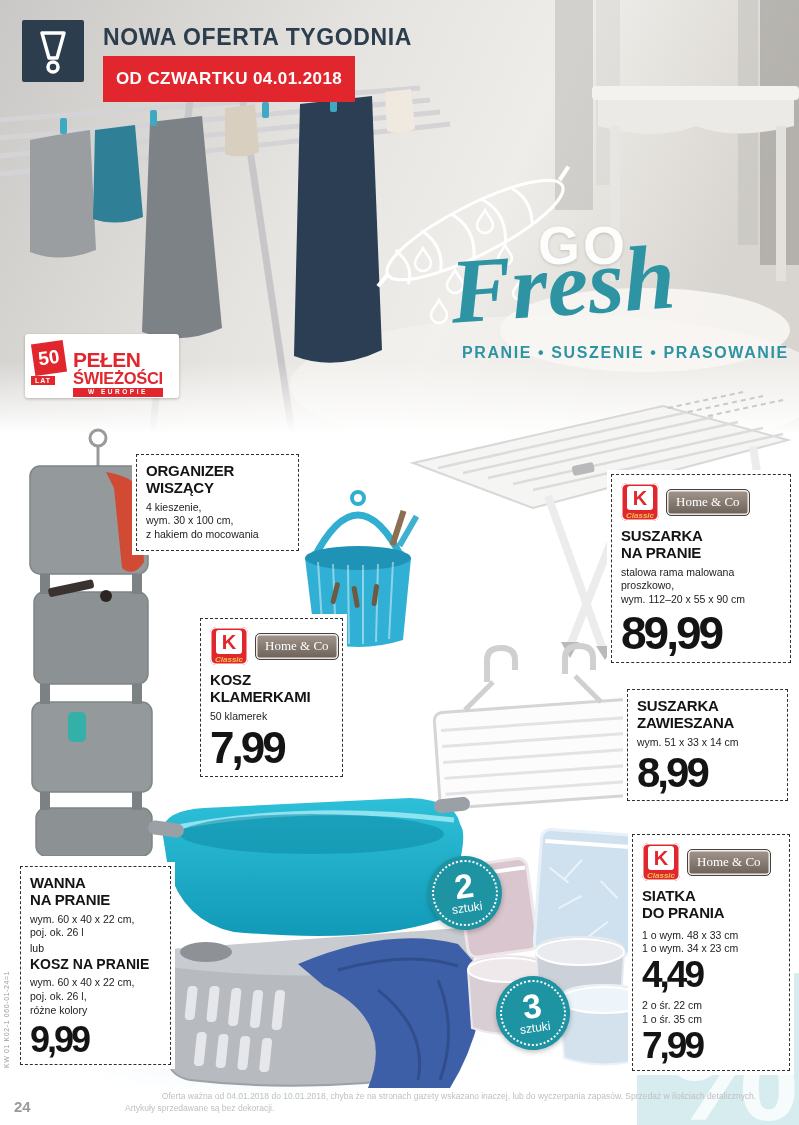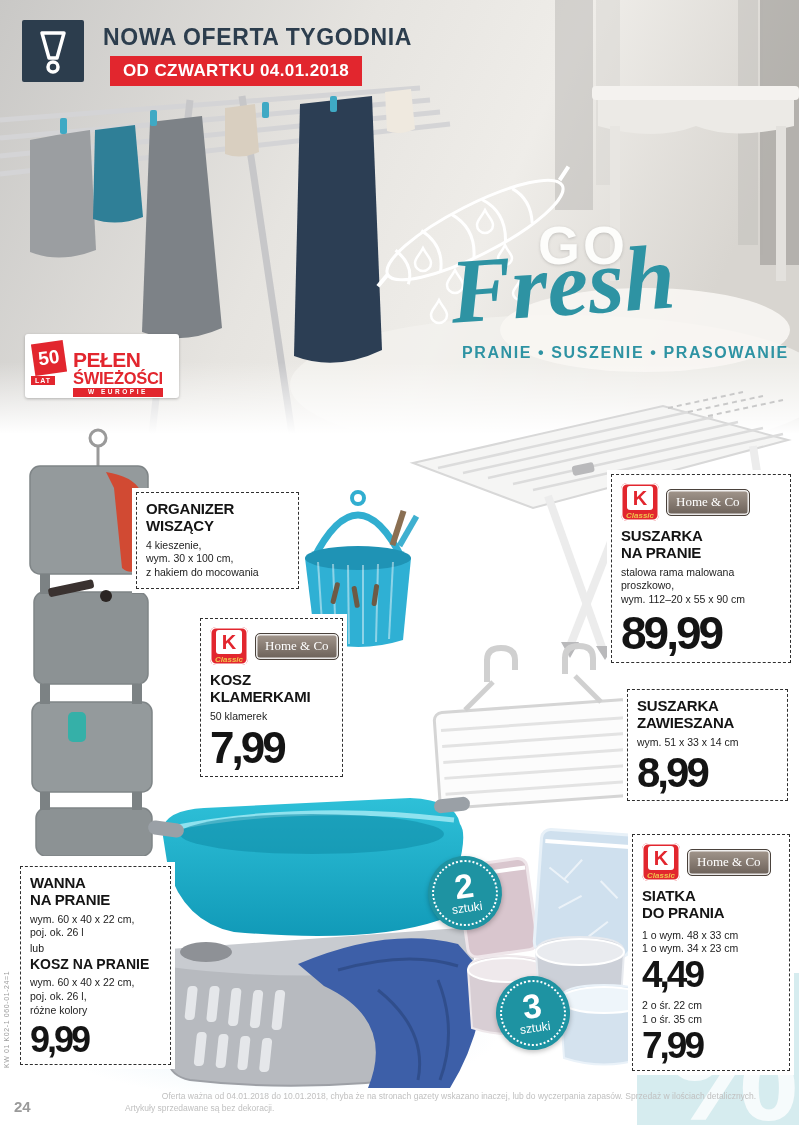--- a/index.html
+++ b/index.html
@@ -4,22 +4,22 @@
 <style>
   html,body{margin:0;padding:0;background:#fff;}
   #page{position:relative;width:799px;height:1125px;overflow:hidden;background:#fff;
         font-family:"Liberation Sans",sans-serif;}
   .abs{position:absolute;}
   .pre{white-space:pre-line;}
 
   
   #hdr-icon{left:22px;top:20px;width:62px;height:62px;background:#2c3d4d;border-radius:2px;z-index:5;}
   #hdr-title{left:103px;top:24px;font-size:23px;font-weight:bold;color:#2c3d4d;letter-spacing:.6px;z-index:5;}
-  #hdr-date{left:110px;top:56px;height:30px;background:#e2262e;color:#fff;font-size:17px;font-weight:bold;
-            display:flex;align-items:center;padding:0 13px;letter-spacing:.4px;z-index:5;}
+  #hdr-date{left:103px;top:56px;height:30px;background:#e2262e;color:#fff;font-size:17px;font-weight:bold;
+            display:flex;align-items:center;padding:8px 13px;letter-spacing:.4px;z-index:5;}
 
   
   #hero-go{left:538px;top:214px;font-size:54px;font-weight:bold;color:#fdfdfb;letter-spacing:3px;z-index:4;
            text-shadow:0 1px 3px rgba(80,80,80,.25);}
   #hero-fresh{left:450px;top:238px;font-family:"Liberation Serif",serif;font-style:italic;font-weight:bold;
               font-size:92px;color:#2e93a3;transform:rotate(-4deg);z-index:4;line-height:1;}
   #hero-tagline{left:462px;top:344px;font-size:16px;font-weight:bold;color:#2e93a3;letter-spacing:1.6px;z-index:4;}
 
   
   #logo50{left:25px;top:334px;width:154px;height:64px;background:#fff;border-radius:3px;z-index:5;
@@ -47,21 +47,21 @@
   .klogo{width:38px;height:38px;background:#e2262e;border-radius:6px;position:relative;flex:0 0 auto;
          box-shadow:inset 0 0 0 1.5px #fff;}
   .klogo .kk{position:absolute;left:6px;top:3px;right:6px;bottom:11px;background:#fff;border-radius:3px;
              display:flex;align-items:center;justify-content:center;color:#e2262e;font-weight:bold;font-size:20px;}
   .klogo .kc{position:absolute;left:0;right:0;bottom:1px;text-align:center;color:#f0c24b;font-size:8px;
              font-style:italic;font-weight:bold;}
   .homeco{height:25px;padding:0 9px;border-radius:5px;background:linear-gradient(180deg,#a3978d,#6b6058);
           border:1px solid #4a423c;box-shadow:inset 0 0 0 1.5px rgba(255,255,255,.85);color:#fff;
           font-family:"Liberation Serif",serif;font-size:13px;display:flex;align-items:center;white-space:nowrap;}
 
-  #box-organizer{left:136px;top:454px;width:163px;margin-top:38px;}
+  #box-organizer{left:136px;top:454px;width:163px;}
   #box-organizer .price{font-size:46px;}
   #box-kosz{left:200px;top:618px;width:143px;}
   #box-kosz .price{font-size:44px;}
   #box-susz1{left:611px;top:474px;width:180px;}
   #box-susz1 .price{font-size:46px;}
   #box-susz2{left:627px;top:689px;width:161px;}
   #box-susz2 .price{font-size:42px;}
   #box-wanna{left:20px;top:866px;width:151px;}
   #box-wanna .price{font-size:36px;}
   #box-siatka{left:632px;top:834px;width:158px;}

